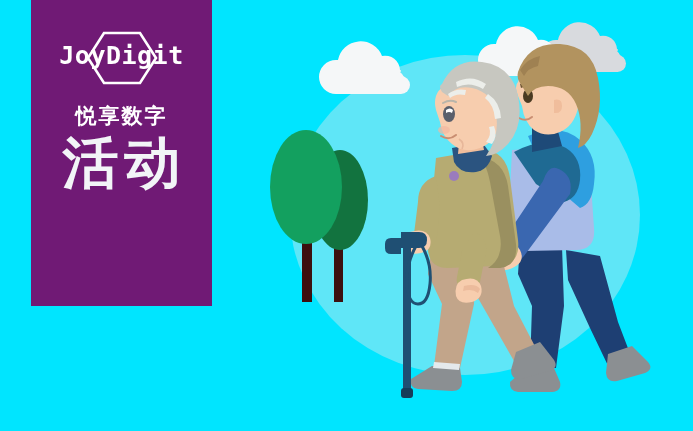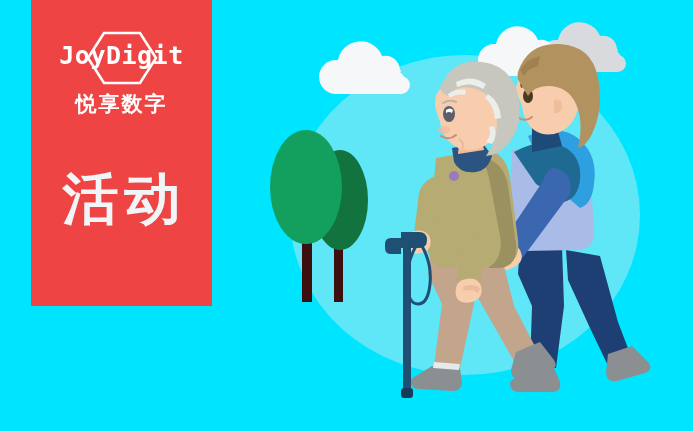--- a/index.html
+++ b/index.html
@@ -17,21 +17,21 @@
     overflow: hidden;
     background: #00e5ff;
   }
   
   #title-panel {
     position: absolute;
     left: 31px;
     top: 0px;
     width: 181px;
     height: 306px;
-    background: #ef4444;
+    background: #701a75;
     box-sizing: border-box;
   }
   #logo-block {
     position: absolute;
     left: 0;
     top: 30px;
     width: 181px;
     text-align: center;
   }
   #logo-mark {
@@ -52,21 +52,21 @@
     width: 181px;
     text-align: center;
     font-family: "DejaVu Sans Mono", monospace;
     font-size: 25px;
     font-weight: bold;
     letter-spacing: 0.5px;
     color: #ffffff;
     line-height: 1;
   }
   #logo-sub {
-    margin-top: 4px;
+    margin-top: 16px;
     font-family: "DejaVu Sans", sans-serif;
     font-size: 21px;
     font-weight: bold;
     letter-spacing: 2px;
     color: #ffffff;
   }
   #headline {
     position: absolute;
     left: 0;
     top: 130px;
@@ -75,21 +75,20 @@
     color: #f2f5f7;
     font-family: "DejaVu Sans", sans-serif;
     font-size: 56px;
     font-weight: bold;
     letter-spacing: 6px;
     line-height: 1.18;
   }
   #headline .hl-line {
     display: block;
     text-indent: 6px;
-    margin-top: 36px;
   }
   
   #scene {
     position: absolute;
     left: 0;
     top: 0;
     width: 693px;
     height: 431px;
   }
 </style>

